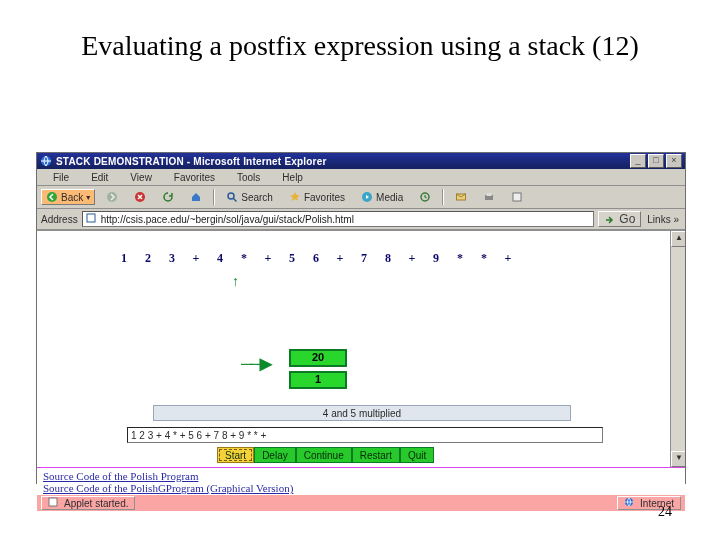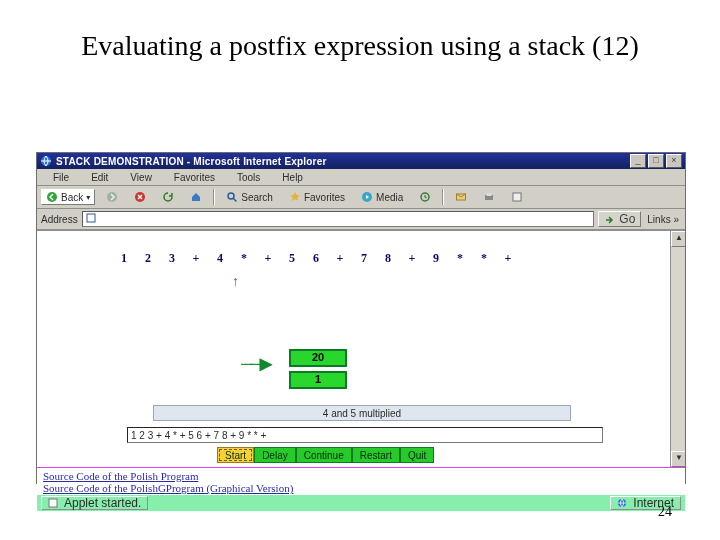--- a/index.html
+++ b/index.html
@@ -101,21 +101,21 @@
   }
   .tb-btn {
     display:flex; align-items:center; gap:3px;
     padding:1px 4px;
     border:1px solid transparent;
     font-size:10px; color:#2c2c2c;
   }
   .tb-btn.raised {
     border:1px solid #fff;
     border-right-color:#7a7a7a; border-bottom-color:#7a7a7a;
-    background:#ffffff;
+    background:#fdba74;
   }
   .tb-sep { width:1px; height:16px; background:#8f8f8f; border-right:1px solid #fff; }
   .ico { width:12px; height:12px; display:inline-block; }
 
   .addressbar {
     height: 20px;
     background:#d2cfc7;
     border-bottom:1px solid #8f8f8f;
     display:flex; align-items:center;
     padding:0 4px; gap:4px;
@@ -212,24 +212,24 @@
   .scroll-btn.top{top:0;} .scroll-btn.bot{bottom:0;}
 
   .linkarea {
     background:#fff; padding:2px 6px 0 6px;
     border-top:1px solid #d946ef;
     font:11px "Times New Roman", serif;
     color:#2a2aa8; text-decoration:underline;
     line-height:1.1;
   }
   .statusbar {
-    height:16px; background:#86efac;
+    height:16px; background:#fca5a5;
     border-top:1px solid #fff;
     display:flex; align-items:center; justify-content:space-between;
-    padding:0 4px; font-size:12px; color:#2d2d2d;gap:44px;
+    padding:0 4px; font-size:10px; color:#2d2d2d;gap:44px;
   }
   .statusbar .cell-box {
     border:1px solid #8f8f8f; border-top-color:#fff; border-left-color:#fff;
     padding:0 6px; height:12px; display:flex; align-items:center; gap:4px;
   }
 </style>
 </head>
 <body>
 
 <div class="slide">
@@ -368,20 +368,21 @@
     </div>
 
     <div class="addressbar">
       <span class="addr-label">Address</span>
       <div class="addr-input">
         <span class="ico" style="margin-right:3px;">
           <svg width="10" height="10" viewBox="0 0 10 10">
               <rect x="1" y="1" width="8" height="8" fill="#fff" stroke="#2a5a9a"></rect>
             </svg>
         </span>
+        <span>http://csis.pace.edu/~bergin/sol/java/gui/stack/Polish.html</span>
       </div>
       <div class="go-btn">
         <span class="ico">
           <svg width="10" height="10" viewBox="0 0 10 10">
               <path d="M2 5h5M5 2l3 3-3 3" stroke="#2a7a2a" stroke-width="1.5" fill="none"></path>
             </svg>
         </span>
         <span>Go</span>
       </div>
       <span class="links-label">Links »</span>

